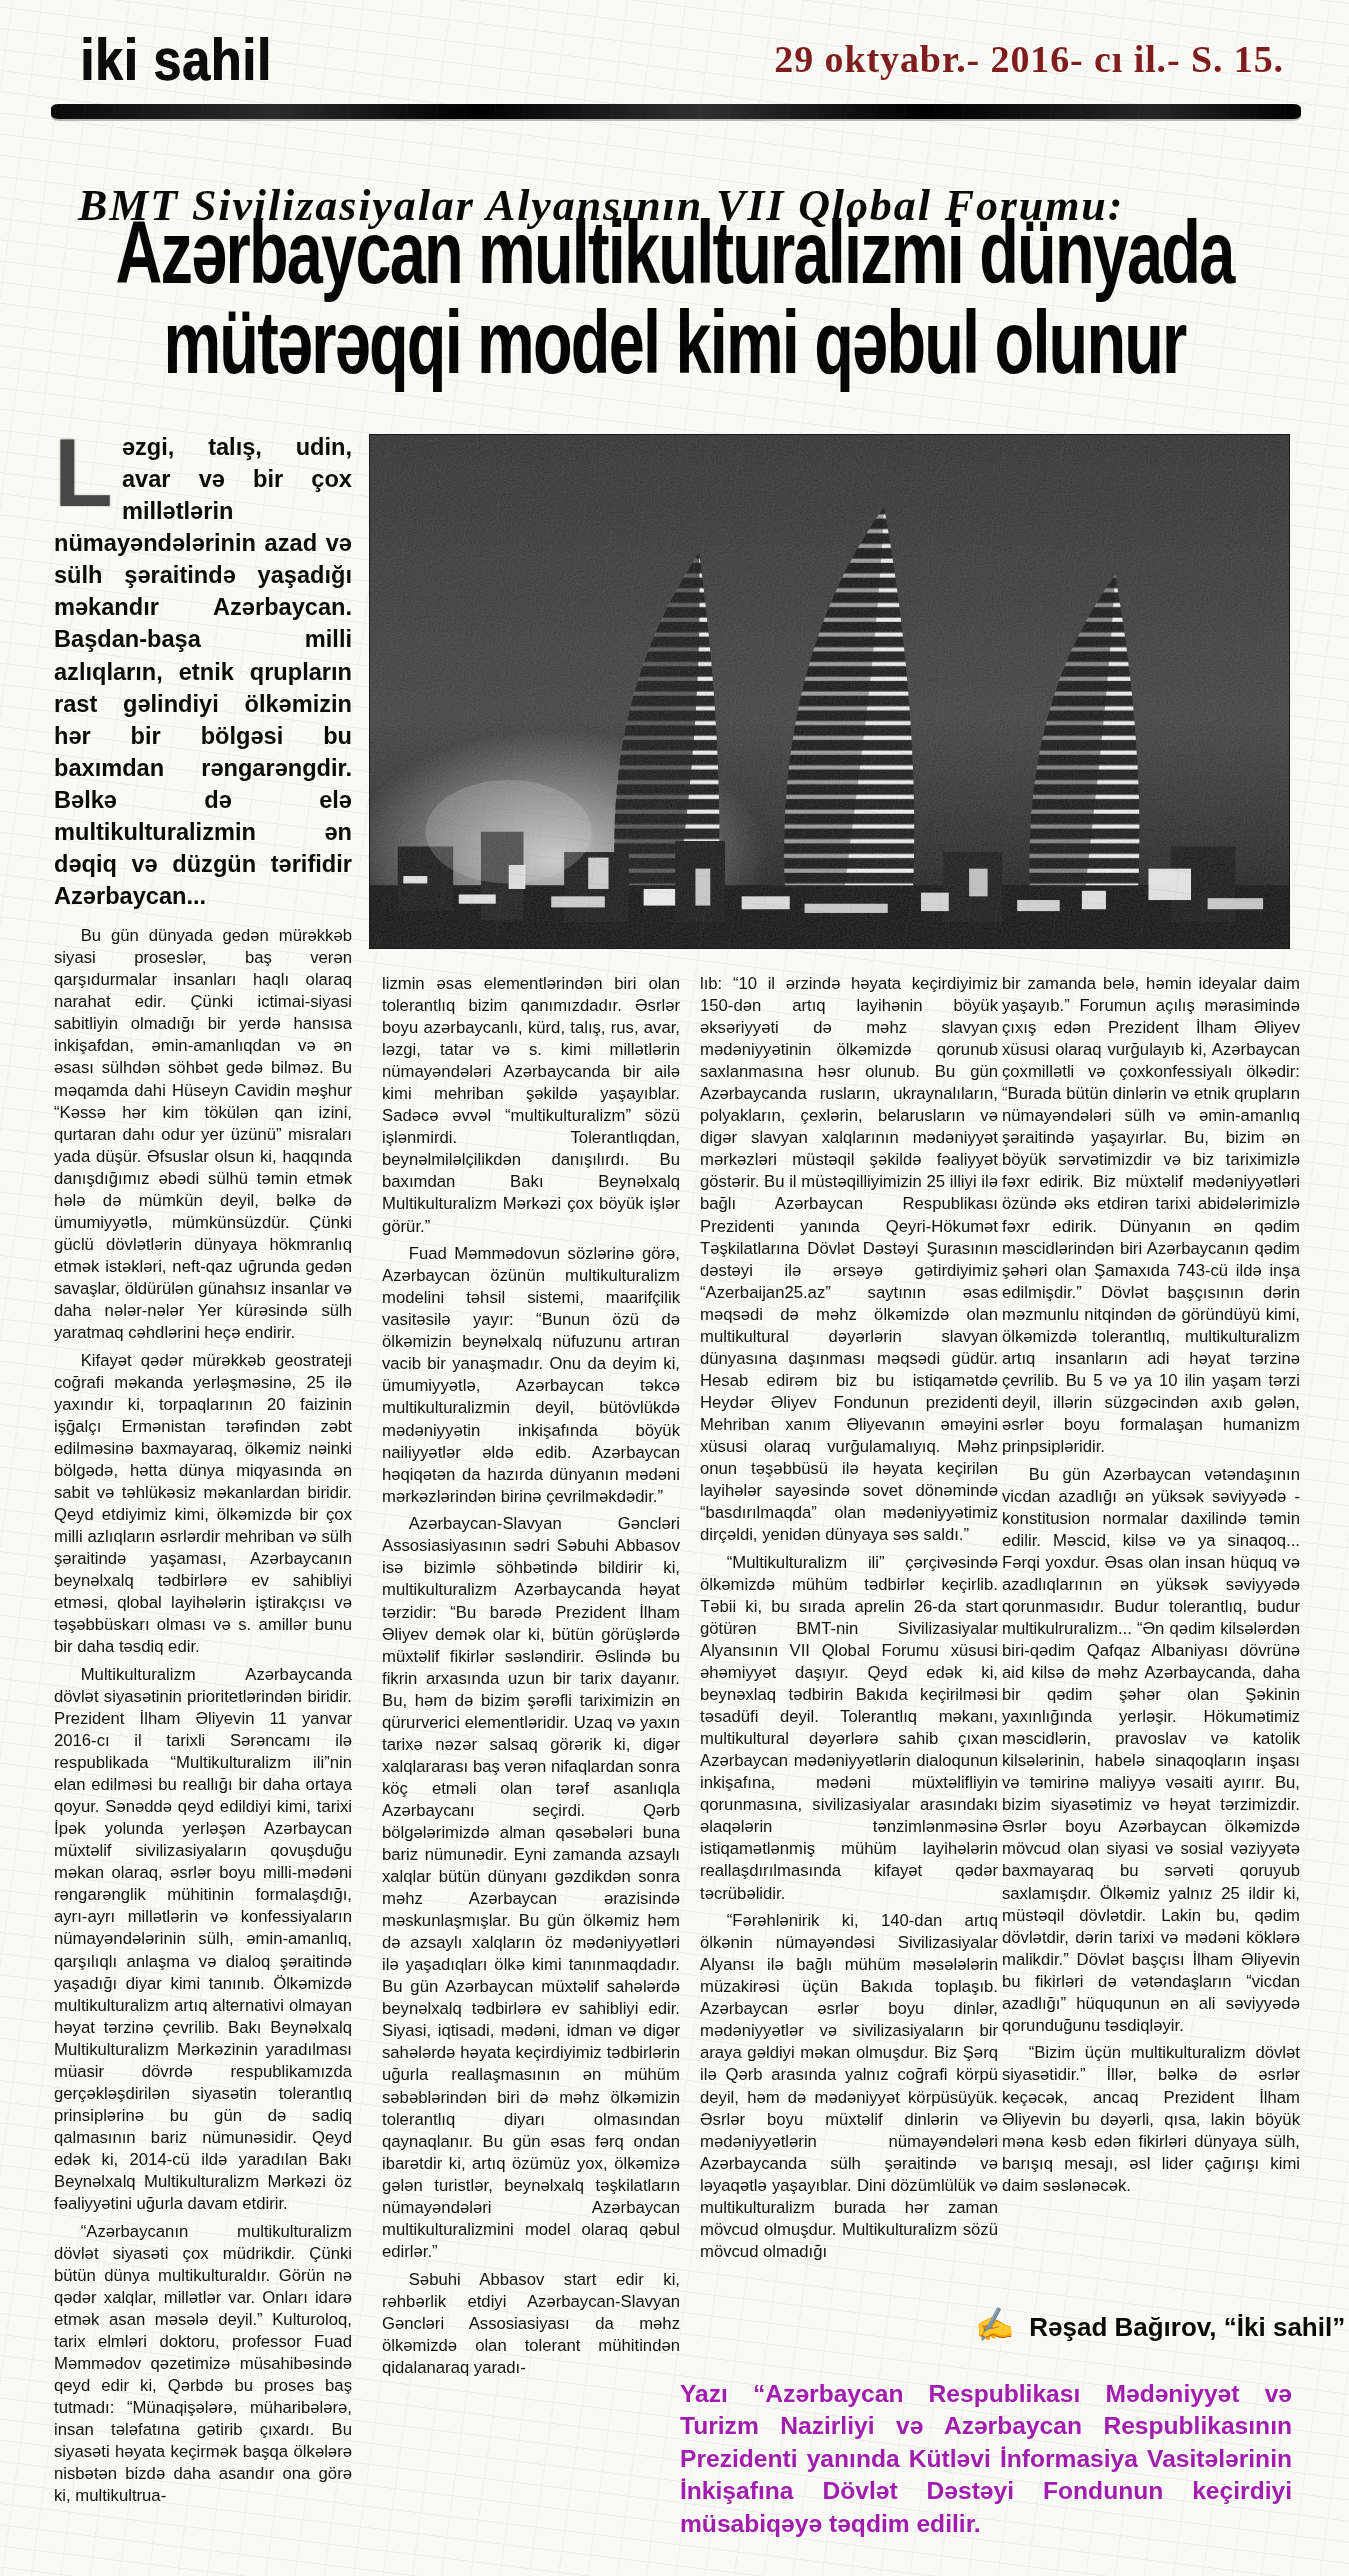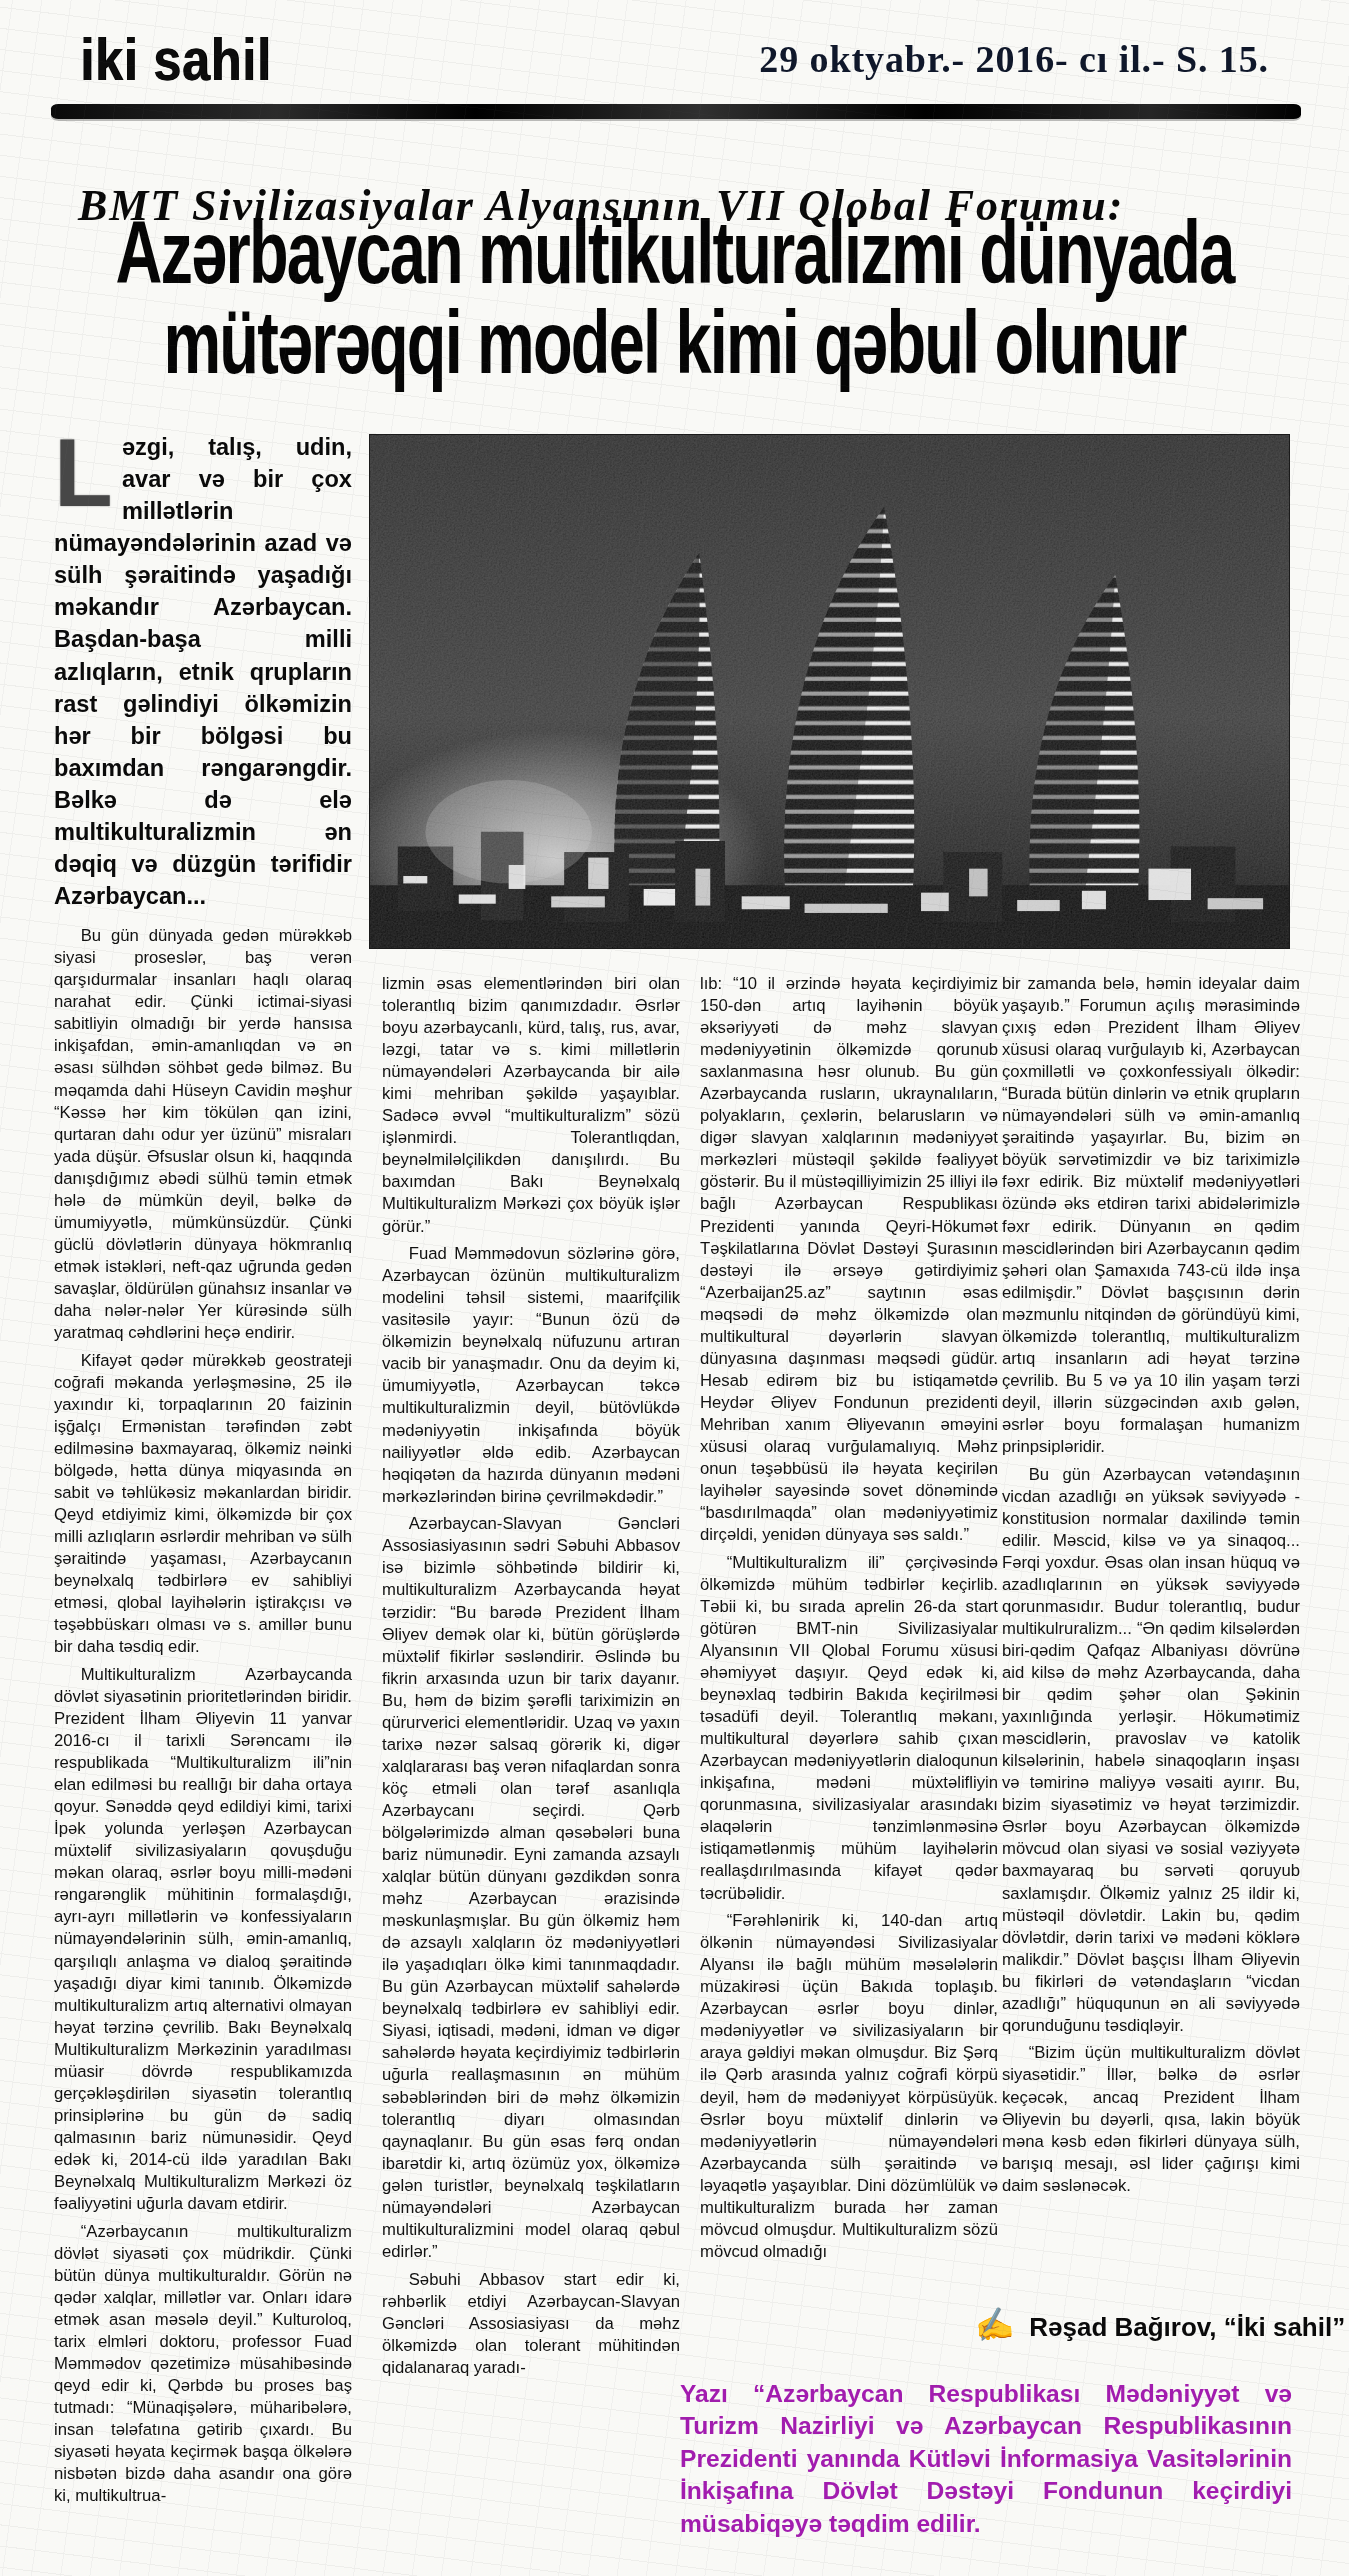--- a/index.html
+++ b/index.html
@@ -14,22 +14,22 @@
     content:""; position:absolute; inset:0; pointer-events:none; opacity:.06;
     background-image:repeating-linear-gradient(7deg, transparent 0 8.3px, #555 8.3px 9.3px, transparent 9.3px 21px),
                      repeating-linear-gradient(98deg, transparent 0 12px, #777 12px 13px, transparent 13px 29px);
   }
   .masthead{
     position:absolute; left:80px; top:26px; font-size:50px; font-weight:800;
     letter-spacing:0.9px; transform:scaleY(1.18); transform-origin:top left; color:#0c0c0c;
     text-shadow:0.9px 0 0 #000;
   }
   .dateline{
-    position:absolute; right:80px; top:37px; font-family:"Liberation Serif", serif;
-    font-weight:700; font-size:38px; letter-spacing:0.9px; color:#0f172a;
+    position:absolute; right:65px; top:37px; font-family:"Liberation Serif", serif;
+    font-weight:700; font-size:38px; letter-spacing:0.9px; color:#7f1d1d;
   }
   .rule{
     position:absolute; left:51px; right:48px; top:104px; height:15px;
     background:linear-gradient(90deg,#0a0a0a,#2b2b2b 18%,#000 34%,#303030 52%,#000 70%,#262626 88%,#000);
     border-radius:7.4px/4.6px;
     box-shadow:0 1.9px 0 rgba(0,0,0,.25);
   }
   .kicker{
     position:absolute; left:78px; top:137px; width:1205px;
     font-family:"Liberation Serif", serif; font-style:italic; font-weight:600;

